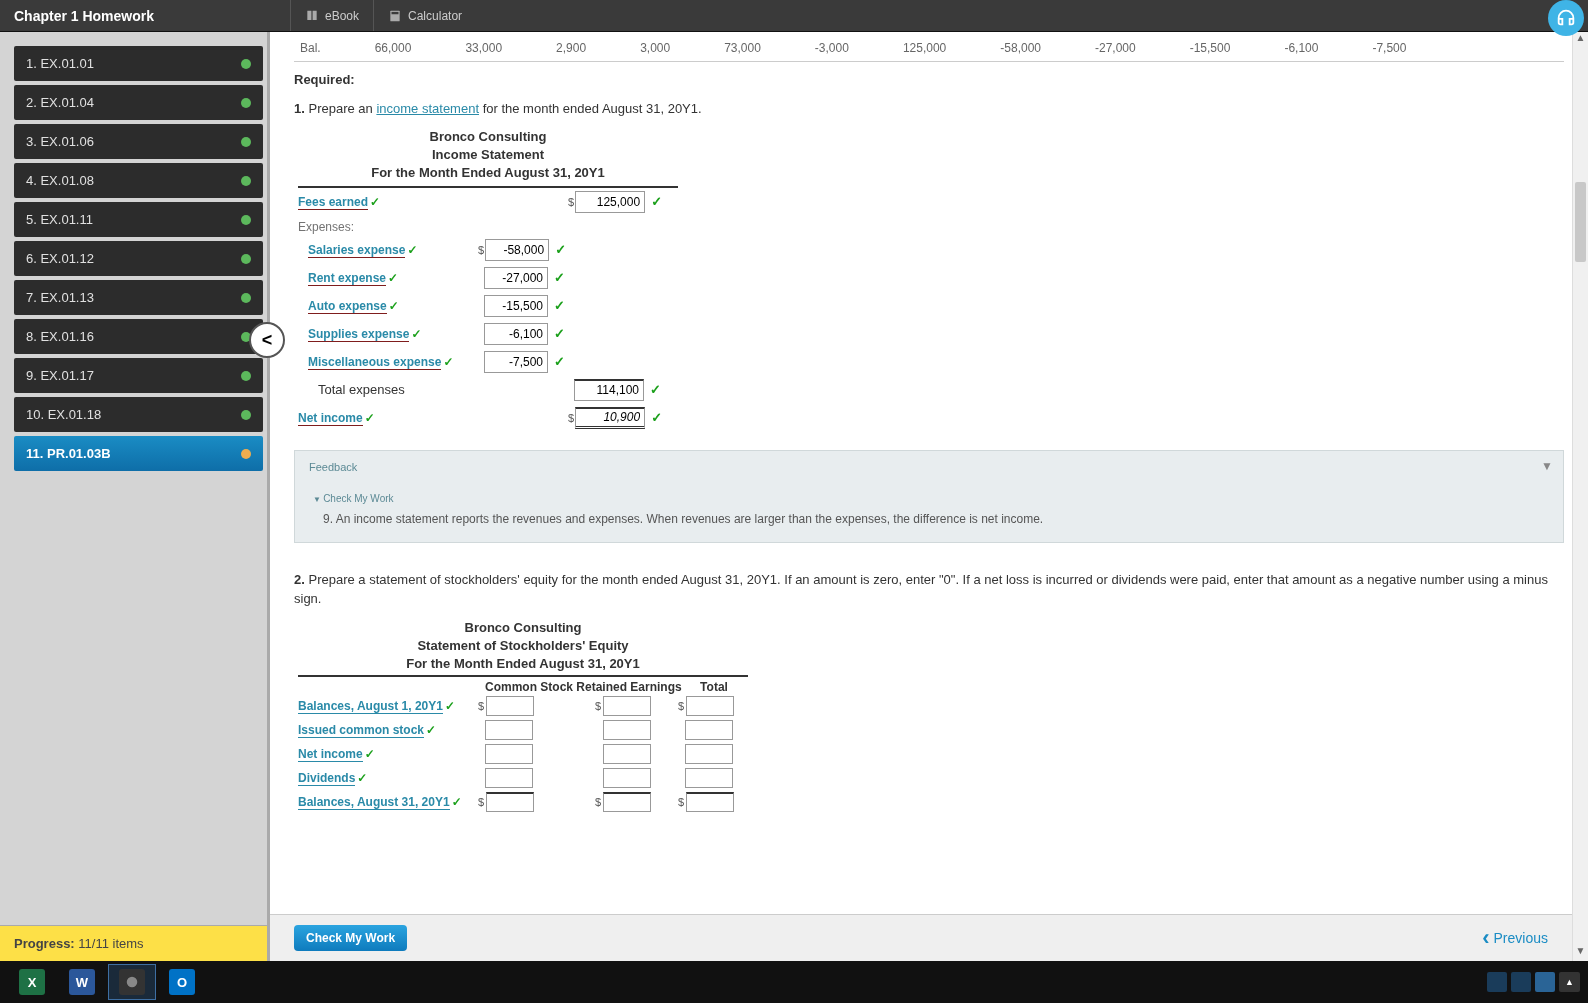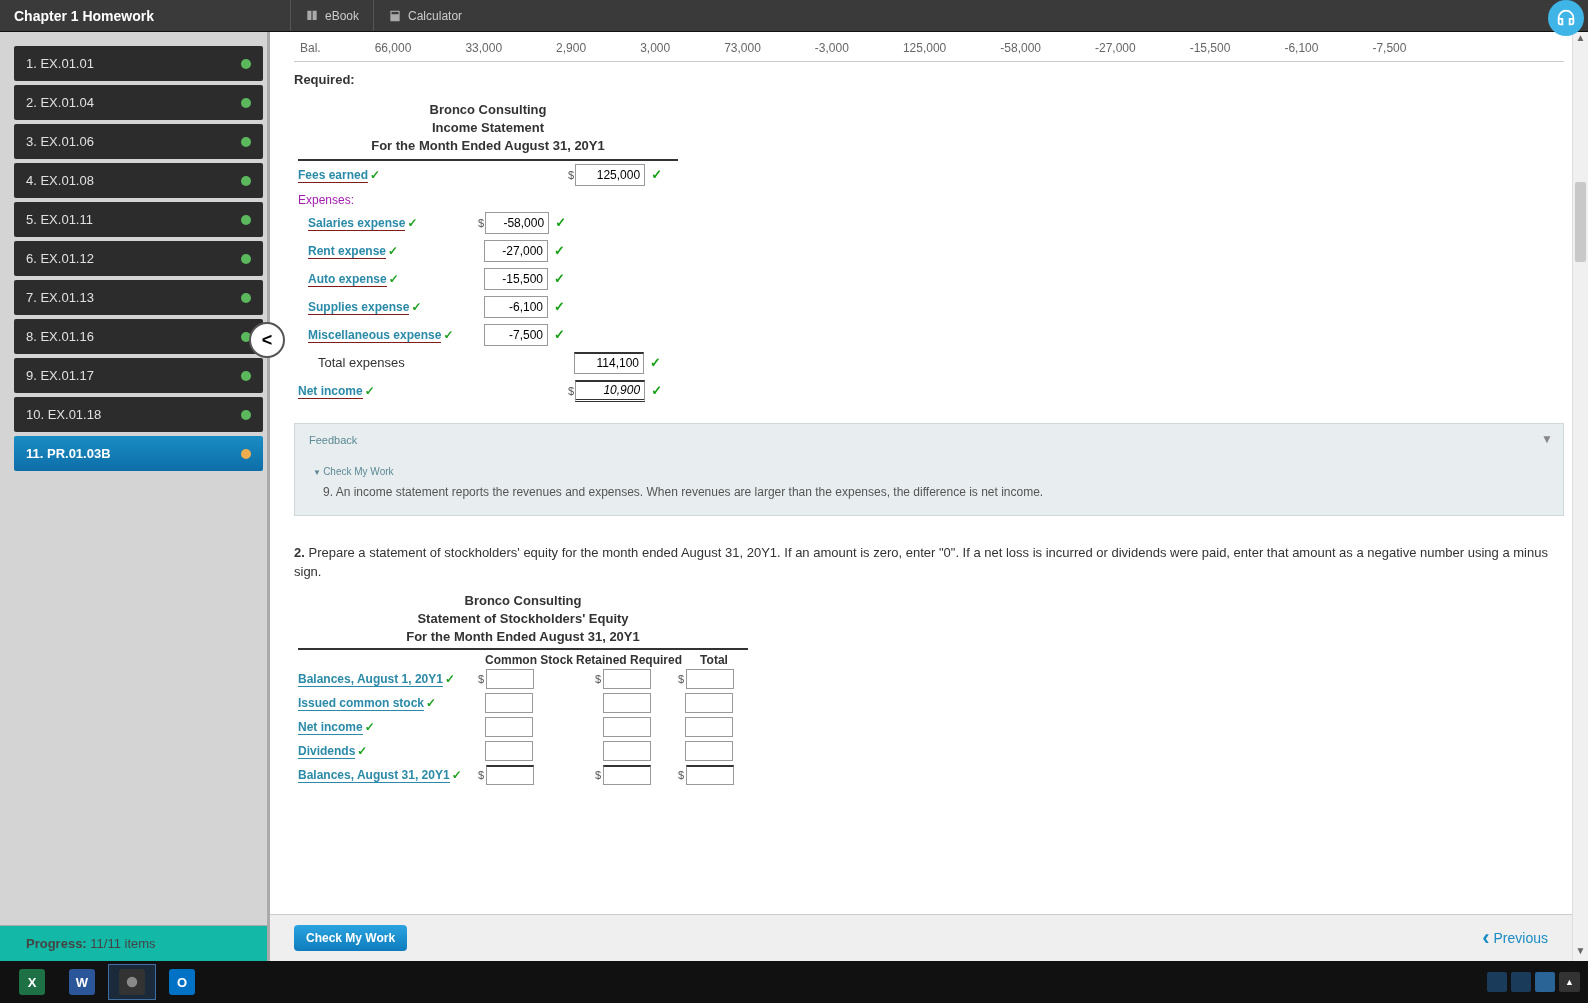--- a/index.html
+++ b/index.html
@@ -12,21 +12,21 @@
 .help-bubble { position: absolute; right: 4px; top: 0px; width: 36px; height: 36px; border-radius: 50%; background: #3fb4e6; display: flex; align-items: center; justify-content: center; cursor: pointer; z-index: 10; }
 
 .main-layout { display: flex; height: calc(100% - 32px - 42px); position: relative; }
 
 .sidebar { width: 270px; background: #d4d4d4; border-right: 3px solid #aaa; position: relative; display: flex; flex-direction: column; }
 .nav-list { padding: 14px 4px 4px 14px; flex: 1; overflow-y: auto; }
 .nav-item { background: #2c2c2c; color: #e0e0e0; font-size: 13px; padding: 10px 12px; margin-bottom: 4px; border-radius: 2px; display: flex; justify-content: space-between; align-items: center; cursor: pointer; position: relative; }
 .nav-item.active { background: linear-gradient(#1a8cc4, #0e6ea8); color: #fff; font-weight: bold; }
 .status-dot { width: 10px; height: 10px; border-radius: 50%; background: #5cb85c; display: inline-block; }
 .status-dot.partial { background: #f0ad4e; }
-.progress-bar { background: #14b8a6; padding: 10px 26px; font-size: 13px; color: #444; border-top: 1px solid #aaa; }
+.progress-bar { background: #fde047; padding: 10px 14px; font-size: 13px; color: #444; border-top: 1px solid #aaa; }
 .progress-label { font-weight: bold; }
 
 .collapse-btn { position: absolute; right: -18px; top: 290px; width: 36px; height: 36px; border-radius: 50%; background: #fff; border: 2px solid #555; display: flex; align-items: center; justify-content: center; font-size: 18px; font-weight: bold; cursor: pointer; z-index: 5; }
 
 .content { flex: 1; background: #fff; padding: 6px 24px 18px 24px; overflow-y: auto; position: relative; font-size: 13px; color: #333; }
 .balance-row { color: #666; font-size: 12px; padding: 3px 0 6px 6px; display: flex; gap: 54px; border-bottom: 1px solid #ccc; margin-bottom: 10px; white-space: pre; }
 .required { font-weight: bold; margin-bottom: 14px; }
 .q-num { font-weight: bold; }
 .link-term { color: #2a8aa8; text-decoration: underline; cursor: pointer; }
 
@@ -36,21 +36,21 @@
 .stmt-label { width: 180px; color: #2a8aa8; font-weight: bold; font-size: 12px; }
 .stmt-label.plain { color: #333; font-weight: normal; font-size: 13px; padding-left: 20px; }
 .stmt-label.indent { padding-left: 10px; }
 .stmt-label .uline { border-bottom: 1px solid #7f1d1d; margin-top: 32px; }
 .check-sm { color: #1ba01b; font-weight: bold; font-size: 12px; margin-left: 2px; }
 .dsign { font-size: 11px; color: #555; margin-right: 1px; }
 .val-input { width: 64px; height: 22px; text-align: right; padding: 0 4px; font-size: 12px; border: 1px solid #999; background: #fff; }
 .val-input.wide { width: 70px; }
 .col-spacer { width: 90px; }
 .check-after { color: #1ba01b; font-weight: bold; margin-left: 6px; font-size: 13px; }
-.section-label { font-size: 12px; color: #a21caf; padding: 4px 0 2px 0; }
+.section-label { font-size: 12px; color: #737373; padding: 4px 0 2px 0; }
 
 .feedback-box { background: #e8edef; border: 1px solid #d0d8da; margin-top: 18px; padding: 10px 14px 16px 14px; position: relative; font-size: 12px; color: #555; }
 .feedback-title { color: #5c8a95; font-size: 11px; margin-bottom: 20px; }
 .feedback-collapse { position: absolute; right: 10px; top: 8px; color: #888; cursor: pointer; font-size: 12px; }
 .cmw-head { color: #5c8a95; font-size: 10px; margin: 8px 0 8px 4px; }
 .cmw-head::before { content: "▼ "; font-size: 8px; }
 .feedback-text { padding-left: 14px; font-size: 12px; color: #555; }
 
 .q2 { margin-top: 27px; line-height: 1.5; }
 
@@ -168,20 +168,24 @@
     </div>
   </div>
 
   <div class="content">
     <div class="balance-row">
       <span>Bal.</span><span>66,000</span><span>33,000</span><span>2,900</span><span>3,000</span><span>73,000</span><span>-3,000</span><span>125,000</span><span>-58,000</span><span>-27,000</span><span>-15,500</span><span>-6,100</span><span>-7,500</span>
     </div>
 
     <div class="required">Required:</div>
 
+    <div>
+      <span class="q-num">1.</span>
+      <span>Prepare an </span><span class="link-term">income statement</span><span> for the month ended August 31, 20Y1.</span>
+    </div>
 
     <div class="stmt">
       <div class="stmt-head">
         <div>Bronco Consulting</div>
         <div>Income Statement</div>
         <div>For the Month Ended August 31, 20Y1</div>
       </div>
       <div class="stmt-row">
         <span class="stmt-label"><span class="uline">Fees earned</span><span class="check-sm">✓</span></span>
         <span class="col-spacer"></span>
@@ -251,21 +255,21 @@
 
     <div class="stmt2">
       <div class="stmt2-head">
         <div>Bronco Consulting</div>
         <div>Statement of Stockholders' Equity</div>
         <div>For the Month Ended August 31, 20Y1</div>
       </div>
       <div class="stmt2-cols">
         <span class="lab"></span>
         <span class="c">Common Stock</span>
-        <span class="c" style="width:110px">Retained Required</span>
+        <span class="c" style="width:110px">Retained Earnings</span>
         <span class="c" style="width:60px">Total</span>
       </div>
       <div class="stmt2-row">
         <span class="rowlab"><span class="uline">Balances, August 1, 20Y1</span><span class="check-sm">✓</span></span>
         <span class="cell">
             <span class="dsign">$</span>
             <input style="">
           </span>
         <span class="cell" style="width:110px;justify-content:center">
             <span class="dsign">$</span>

